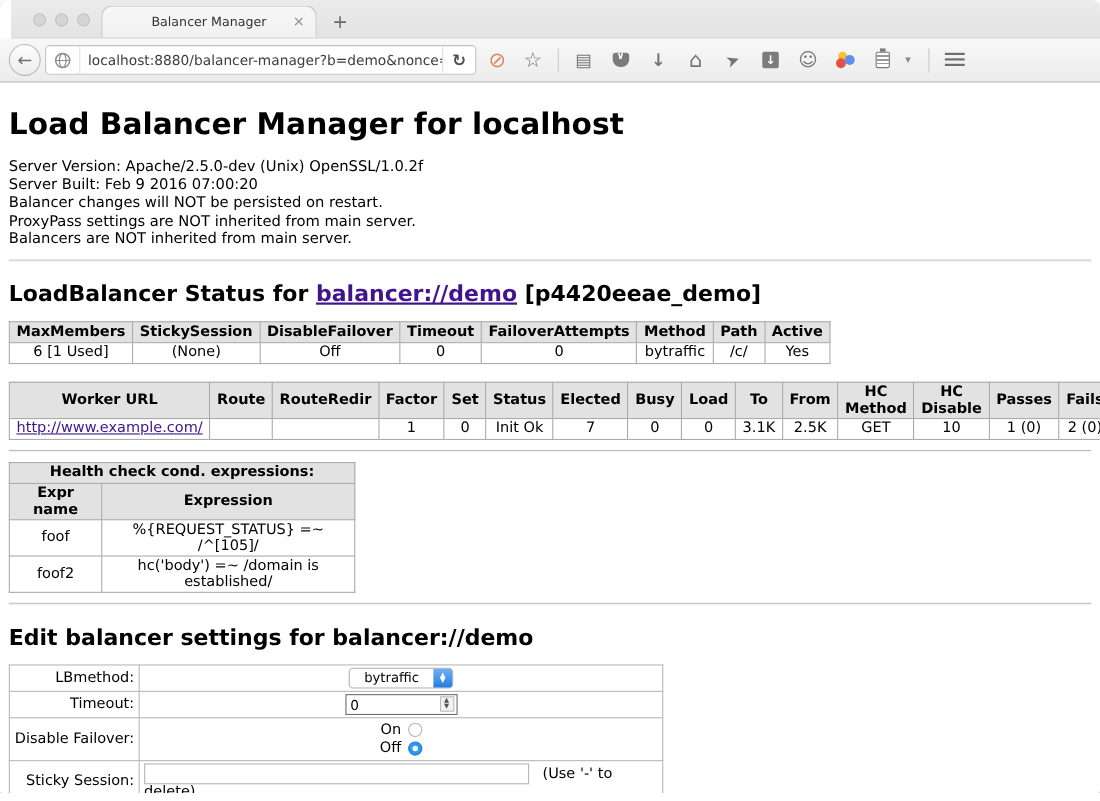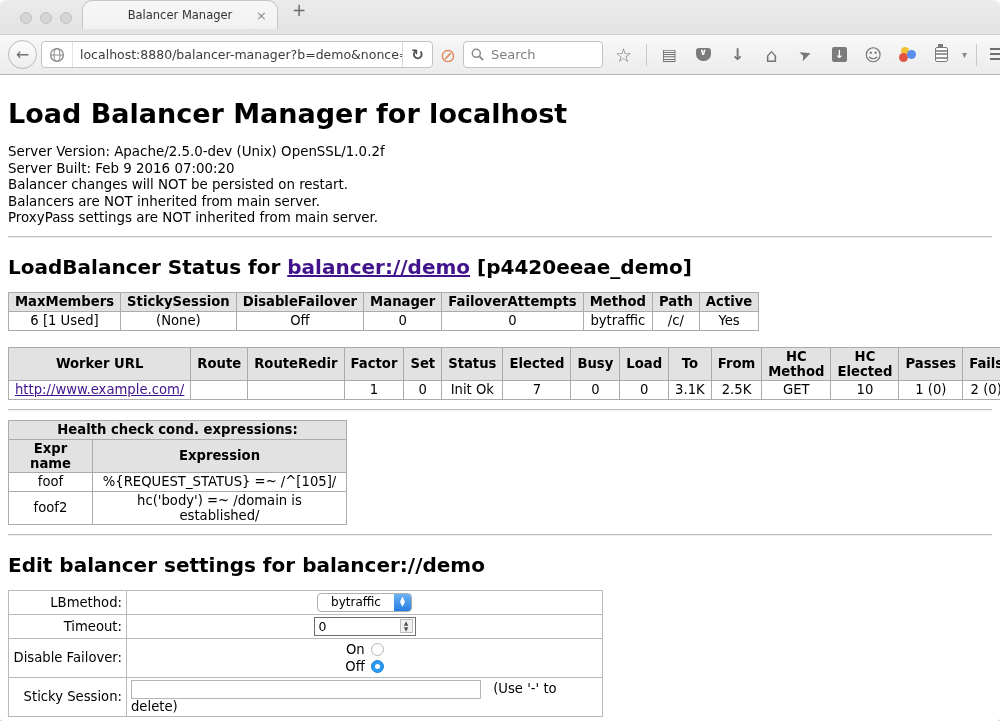--- a/index.html
+++ b/index.html
@@ -8,22 +8,23 @@
 
   
   .window {
     width:1000px; height:721px; margin:0 auto;
     border-radius:8px 8px 3px 3px;
     box-shadow:0 4px 7px -1px rgba(0,0,0,.5);
     overflow:hidden; background:#fff;
   }
   .tabstrip {
     height:35px; background:linear-gradient(#ebebeb,#e3e3e3);
-    display:flex; align-items:flex-start; position:relative;
+    display:flex; align-items:flex-end; position:relative;
     border-bottom:1px solid #cfcfcf;
+    margin-left:10px;
   }
   .traffic { position:absolute; top:12px; left:20px; display:flex; gap:8px; }
   .traffic span { width:12px; height:12px; border-radius:50%; background:#d5d5d5; border:1px solid #c0c0c0; }
   .tab {
     margin-left:82px; width:196px; height:29px;
     background:linear-gradient(#f7f7f7,#f1f1f1);
     border:1px solid #c6c6c6; border-bottom:none;
     border-radius:10px 10px 0 0;
     display:flex; align-items:center; justify-content:center;
     font-size:11.5px; color:#333; position:relative;
@@ -159,27 +160,20 @@
         </svg>
       </span>
       <span class="url-text">localhost:8880/balancer-manager?b=demo&amp;nonce=decc37be-96</span>
       <span class="url-reload">
         <span>↻</span>
       </span>
     </div>
     <div class="blocked">
       <span>⊘</span>
     </div>
-    <div class="searchbar">
-      <svg class="mag-svg" width="13" height="13" viewBox="0 0 13 13">
-        <circle cx="5.3" cy="5.3" r="4" fill="none" stroke="#8a8a8a" stroke-width="1.5"></circle>
-        <line x1="8.4" y1="8.4" x2="12" y2="12" stroke="#8a8a8a" stroke-width="1.8"></line>
-      </svg>
-      <input type="text" placeholder="Search" style="">
-    </div>
 
     <div class="tb-icon">
         <span class="glyph-star">☆</span>
       </div>
     <div class="tb-sep"></div>
     <div class="tb-icon">
         <span class="glyph-clip">▤</span>
       </div>
     <div class="tb-icon">
         <span class="pocket-shape"></span>
@@ -218,37 +212,37 @@
   </div>
 
   <div class="content">
 
     <h1>Load Balancer Manager for localhost</h1>
 
     <div class="info">
       <p>Server Version: Apache/2.5.0-dev (Unix) OpenSSL/1.0.2f</p>
       <p>Server Built: Feb 9 2016 07:00:20</p>
       <p>Balancer changes will NOT be persisted on restart.</p>
+      <p>ProxyPass settings are NOT inherited from main server.</p>
       <p>Balancers are NOT inherited from main server.</p>
-      <p>ProxyPass settings are NOT inherited from main server.</p>
     </div>
 
     <hr>
 
     <h3>
       <span>LoadBalancer Status for </span><a class="balancer-link">balancer://demo</a><span> [p4420eeae_demo]</span>
     </h3>
 
     <table class="data mb16">
       <tbody>
           <tr>
         <th style="width:96px">MaxMembers</th>
         <th style="width:104px">StickySession</th>
         <th style="width:118px">DisableFailover</th>
-        <th style="width:62px">Manager</th>
+        <th style="width:62px">Timeout</th>
         <th style="width:131px">FailoverAttempts</th>
         <th style="width:62px">Method</th>
         <th style="width:40px">Path</th>
         <th style="width:50px">Active</th>
       </tr>
       <tr>
         <td>6 [1 Used]</td>
         <td>(None)</td>
         <td>Off</td>
         <td>0</td>
@@ -268,21 +262,21 @@
         <th style="width:77px">RouteRedir</th>
         <th style="width:48px">Factor</th>
         <th style="width:30px">Set</th>
         <th style="width:52px">Status</th>
         <th style="width:52px">Elected</th>
         <th style="width:38px">Busy</th>
         <th style="width:38px">Load</th>
         <th style="width:36px">To</th>
         <th style="width:42px">From</th>
         <th style="width:78px">HC Method</th>
-        <th style="width:80px">HC Elected</th>
+        <th style="width:80px">HC Disable</th>
         <th style="width:50px">Passes</th>
         <th style="width:40px">Fails</th>
 
       </tr>
       <tr>
         <td class="left"><a class="worker-link">http://www.example.com/</a></td>
         <td></td>
         <td></td>
         <td>1</td>
         <td>0</td>
@@ -303,21 +297,21 @@
 
     <hr>
 
     <table class="data mb4">
       <tbody>
           <tr>
         <th colspan="2">Health check cond. expressions:</th>
       </tr>
       <tr>
         <th style="width:84px">Expr name</th>
-        <th style="width:254px">Expression</th>
+        <th style="width:230px">Expression</th>
       </tr>
       <tr>
         <td>foof</td>
         <td class="left">%{REQUEST_STATUS} =~ /^[105]/</td>
       </tr>
       <tr>
         <td>foof2</td>
         <td class="left">hc('body') =~ /domain is established/</td>
       </tr>
     </tbody>

